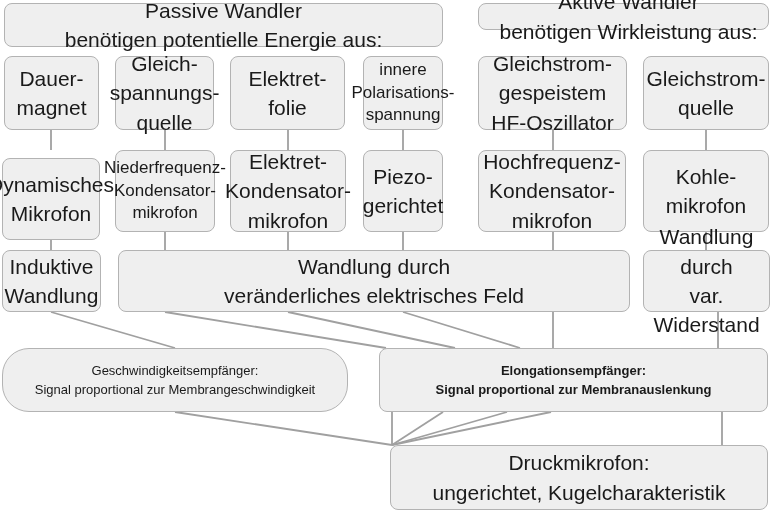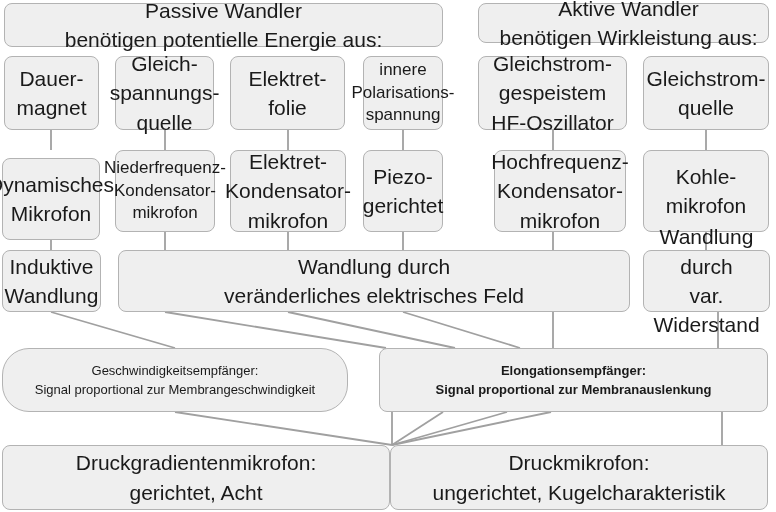--- a/index.html
+++ b/index.html
@@ -25,34 +25,34 @@
     text-align:center;
     white-space:pre-line;
     font-size:21px;line-height:1.4;
     padding:2px 4px;
   }
   .small{font-size:17px;line-height:1.35;}
   .mid{font-size:13px;line-height:1.5;}
 
   
   .b-passive-header{left:4px;top:3px;width:439px;height:44px;}
-  .b-aktive-header{left:478px;top:3px;width:291px;height:40px;padding-left:14px;}
+  .b-aktive-header{left:478px;top:3px;width:291px;height:27px;padding-left:14px;}
   
   .b-dauermagnet{left:4px;top:56px;width:95px;height:74px;}
   .b-gleichspannungsquelle{left:115px;top:56px;width:99px;height:74px;}
   .b-elektretfolie{left:230px;top:56px;width:115px;height:74px;}
   .b-innere-polarisationsspannung{left:363px;top:56px;width:80px;height:74px;}
   .b-hf-oszillator{left:478px;top:56px;width:149px;height:74px;}
   .b-gleichstromquelle{left:643px;top:56px;width:126px;height:74px;}
   
   .b-dynamisches-mikrofon{left:2px;top:158px;width:98px;height:82px;}
   .b-nf-kondensatormikrofon{left:115px;top:150px;width:100px;height:82px;}
   .b-elektret-kondensatormikrofon{left:230px;top:150px;width:116px;height:82px;}
   .b-piezomikrofon{left:363px;top:150px;width:80px;height:82px;}
-  .b-hf-kondensatormikrofon{left:494px;top:150px;width:132px;height:82px;}
+  .b-hf-kondensatormikrofon{left:478px;top:150px;width:148px;height:82px;}
   .b-kohlemikrofon{left:643px;top:150px;width:126px;height:82px;}
   
   .b-induktive-wandlung{left:2px;top:250px;width:99px;height:62px;}
   .b-wandlung-feld{left:118px;top:250px;width:512px;height:62px;}
   .b-wandlung-var-widerstand{left:643px;top:250px;width:127px;height:62px;}
   
   .b-geschwindigkeitsempfaenger{left:2px;top:348px;width:346px;height:64px;border-radius:27px;}
   .b-elongationsempfaenger{left:379px;top:348px;width:389px;height:64px;font-weight:bold;}
   
   .b-druckgradientenmikrofon{left:2px;top:445px;width:388px;height:65px;}
@@ -132,18 +132,16 @@
   <div class="box b-wandlung-feld">Wandlung durch
 veränderliches elektrisches Feld</div>
   <div class="box b-wandlung-var-widerstand">Wandlung durch
 var. Widerstand</div>
 
   <div class="box b-geschwindigkeitsempfaenger mid">Geschwindigkeitsempfänger:
 Signal proportional zur Membrangeschwindigkeit</div>
   <div class="box b-elongationsempfaenger mid">Elongationsempfänger:
 Signal proportional zur Membranauslenkung</div>
 
-  <div class="box b-druckgradientenmikrofon">Druckgradientenmikrofon:
-gerichtet, Acht</div>
   <div class="box b-druckmikrofon">Druckmikrofon:
 ungerichtet, Kugelcharakteristik</div>
 
 </div>
 
 </body></html>

